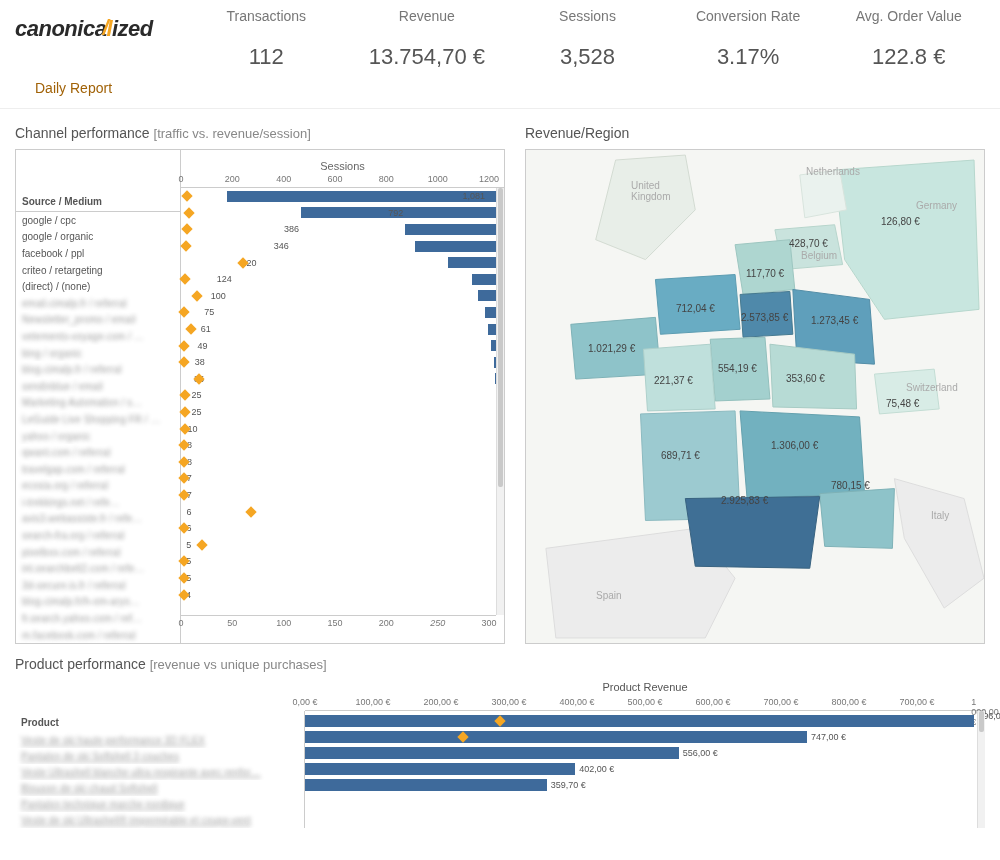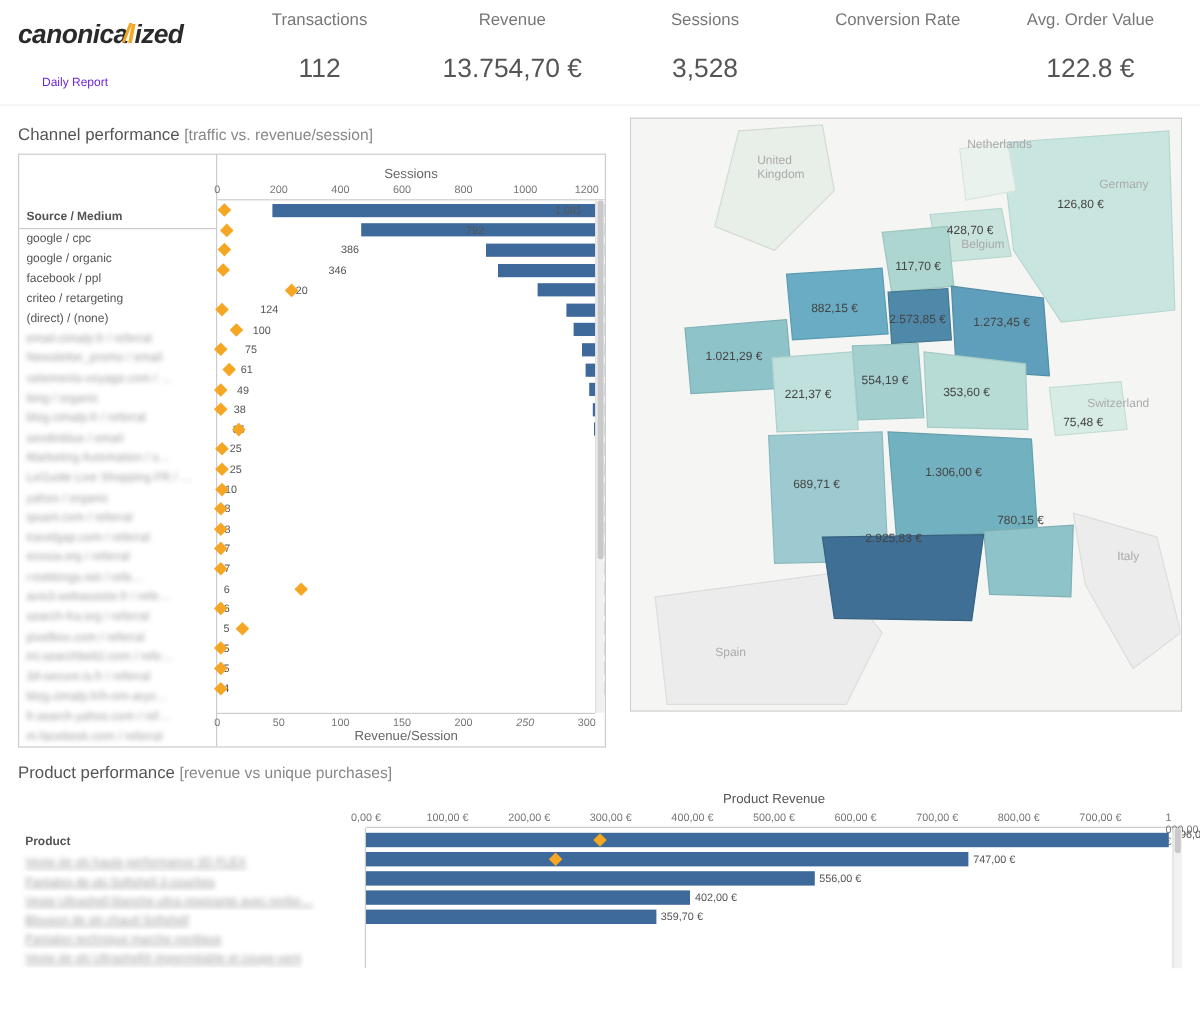--- a/index.html
+++ b/index.html
@@ -37,23 +37,23 @@
   }
   .logo .slash-l::before {
     content: "/";
     color: #f5a623;
     position: absolute;
     left: -4px;
     top: -1px;
     font-weight: 900;
   }
   .subtitle {
-    font-size: 10px;
-    color: #6d28d9;
-    margin-top: 22px;
+    font-size: 14px;
+    color: #a16207;
+    margin-top: 38px;
     margin-left: 20px;
   }
   .kpis {
     flex: 1;
     display: flex;
     justify-content: space-between;
     gap: 8px;
   }
   .kpi {
     text-align: center;
@@ -324,20 +324,21 @@
     <div class="kpi">
       <div class="label">Revenue</div>
       <div class="value">13.754,70 €</div>
     </div>
     <div class="kpi">
       <div class="label">Sessions</div>
       <div class="value">3,528</div>
     </div>
     <div class="kpi">
       <div class="label">Conversion Rate</div>
+      <div class="value">3.17%</div>
     </div>
     <div class="kpi">
       <div class="label">Avg. Order Value</div>
       <div class="value">122.8 €</div>
     </div>
   </div>
 </div>
 
 <div class="section-row">
 
@@ -520,28 +521,28 @@
       </div>
       <div class="channel-bottom-ticks" id="channel-bottom-ticks">
           <span style="left: 0px;">0</span>
           <span style="left: 51.3333px;">50</span>
           <span style="left: 102.667px;">100</span>
           <span style="left: 154px;">150</span>
           <span style="left: 205.333px;">200</span>
           <span style="left: 256.667px; font-style: italic;">250</span>
           <span style="left: 308px;">300</span>
         </div>
-      <div class="channel-bottom-title">Revenue/Session</div>
       <div class="channel-scrollbar">
         <div class="thumb"></div>
       </div>
     </div>
   </div>
 
   <div class="panel-right">
+    <div class="section-title">Revenue/Region</div>
     <div class="chart-box map-box">
       <svg class="map-svg" viewBox="0 0 460 495">
 
         <rect x="0" y="0" width="460" height="495" fill="#f5f6f3"></rect>
 
         <path d="M90 10 L160 5 L170 60 L120 110 L70 90 Z" fill="#e8eee8" stroke="#d3dbd2"></path>
 
         <path d="M20 400 L170 380 L210 430 L180 490 L30 490 Z" fill="#ececec" stroke="#ddd"></path>
 
         <path d="M370 330 L440 350 L460 430 L420 460 L380 390 Z" fill="#ececec" stroke="#ddd"></path>
@@ -573,21 +574,21 @@
       <div class="country-name" style="left:280px;top:16px">Netherlands</div>
       <div class="country-name" style="left:390px;top:50px">Germany</div>
       <div class="country-name" style="left:275px;top:100px">Belgium</div>
       <div class="country-name" style="left:380px;top:232px">Switzerland</div>
       <div class="country-name" style="left:405px;top:360px">Italy</div>
       <div class="country-name" style="left:70px;top:440px">Spain</div>
       
       <div class="region-value" style="left:355px;top:66px">126,80 €</div>
       <div class="region-value" style="left:263px;top:88px">428,70 €</div>
       <div class="region-value" style="left:220px;top:118px">117,70 €</div>
-      <div class="region-value" style="left:150px;top:153px">882,15 €</div>
+      <div class="region-value" style="left:150px;top:153px">712,04 €</div>
       <div class="region-value" style="left:215px;top:162px">2.573,85 €</div>
       <div class="region-value" style="left:285px;top:165px">1.273,45 €</div>
       <div class="region-value" style="left:62px;top:193px">1.021,29 €</div>
       <div class="region-value" style="left:192px;top:213px">554,19 €</div>
       <div class="region-value" style="left:128px;top:225px">221,37 €</div>
       <div class="region-value" style="left:260px;top:223px">353,60 €</div>
       <div class="region-value" style="left:360px;top:248px">75,48 €</div>
       <div class="region-value" style="left:135px;top:300px">689,71 €</div>
       <div class="region-value" style="left:245px;top:290px">1.306,00 €</div>
       <div class="region-value" style="left:305px;top:330px">780,15 €</div>

